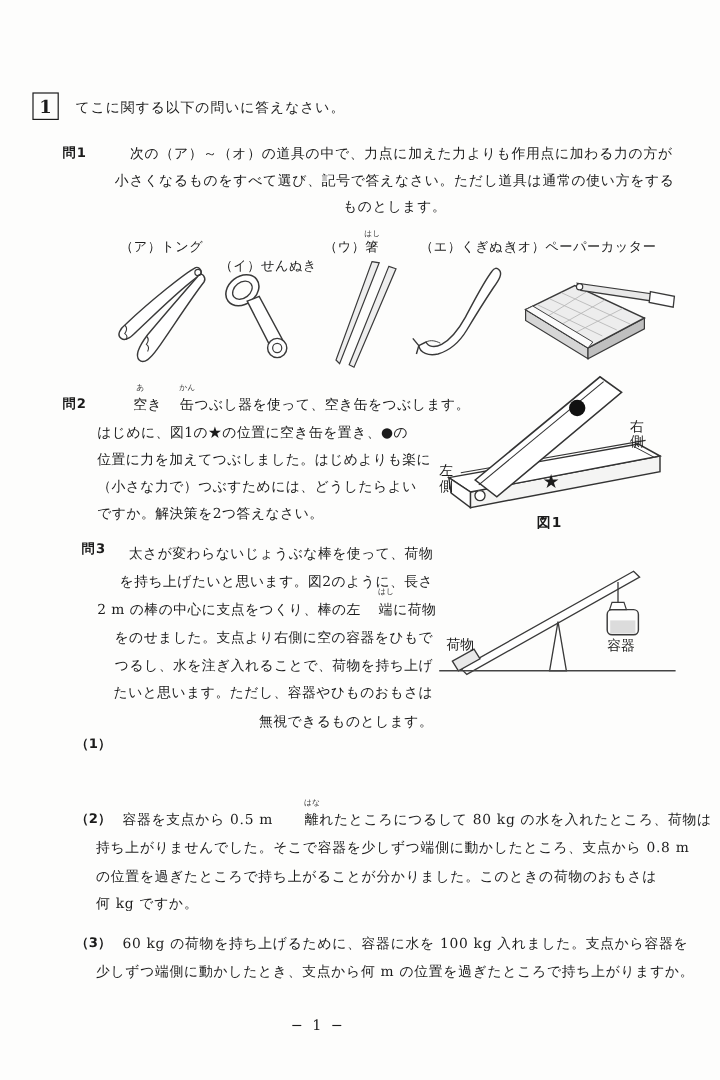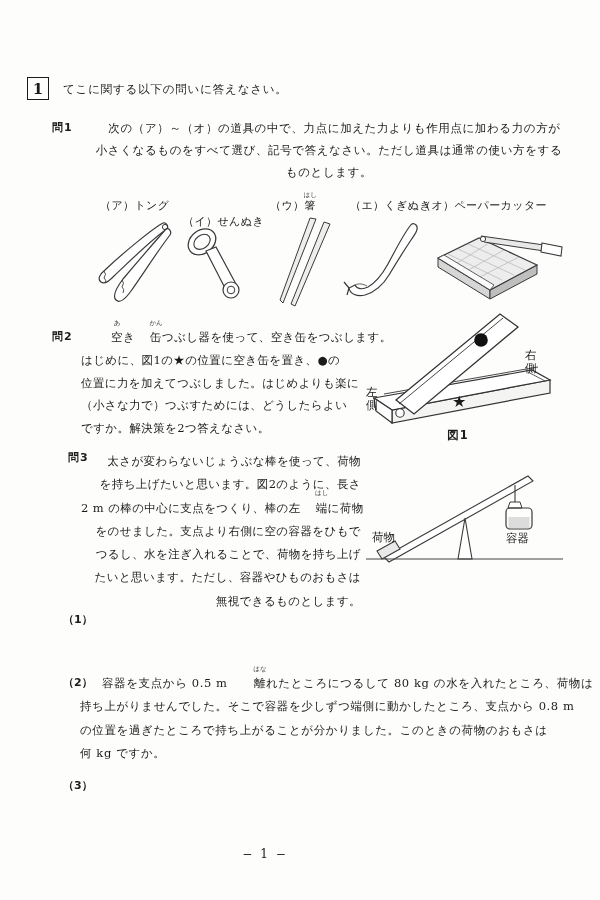--- a/index.html
+++ b/index.html
@@ -166,16 +166,18 @@
 
   <div class="qlabel" style="left:63px;top:612px;letter-spacing:0;">（1）</div>
 
   <div class="qlabel" style="left:63px;top:675px;letter-spacing:0;">（2）</div>
   <div class="body subbody" style="left:80px;top:672px;width:500px;">容器を支点から 0.5 m <span class="rb">離<span class="rt">はな</span></span>れたところにつるして 80 kg の水を入れたところ、荷物は
 持ち上がりませんでした。そこで容器を少しずつ端側に動かしたところ、支点から 0.8 m
 の位置を過ぎたところで持ち上がることが分かりました。このときの荷物のおもさは
 何 kg ですか。</div>
 
   <div class="qlabel" style="left:63px;top:778px;letter-spacing:0;">（3）</div>
+  <div class="body subbody" style="left:80px;top:775px;width:505px;">60 kg の荷物を持ち上げるために、容器に水を 100 kg 入れました。支点から容器を
+少しずつ端側に動かしたとき、支点から何 m の位置を過ぎたところで持ち上がりますか。</div>
 
   <div class="footer">− 1 −</div>
 
 </div>
 
 </body></html>

